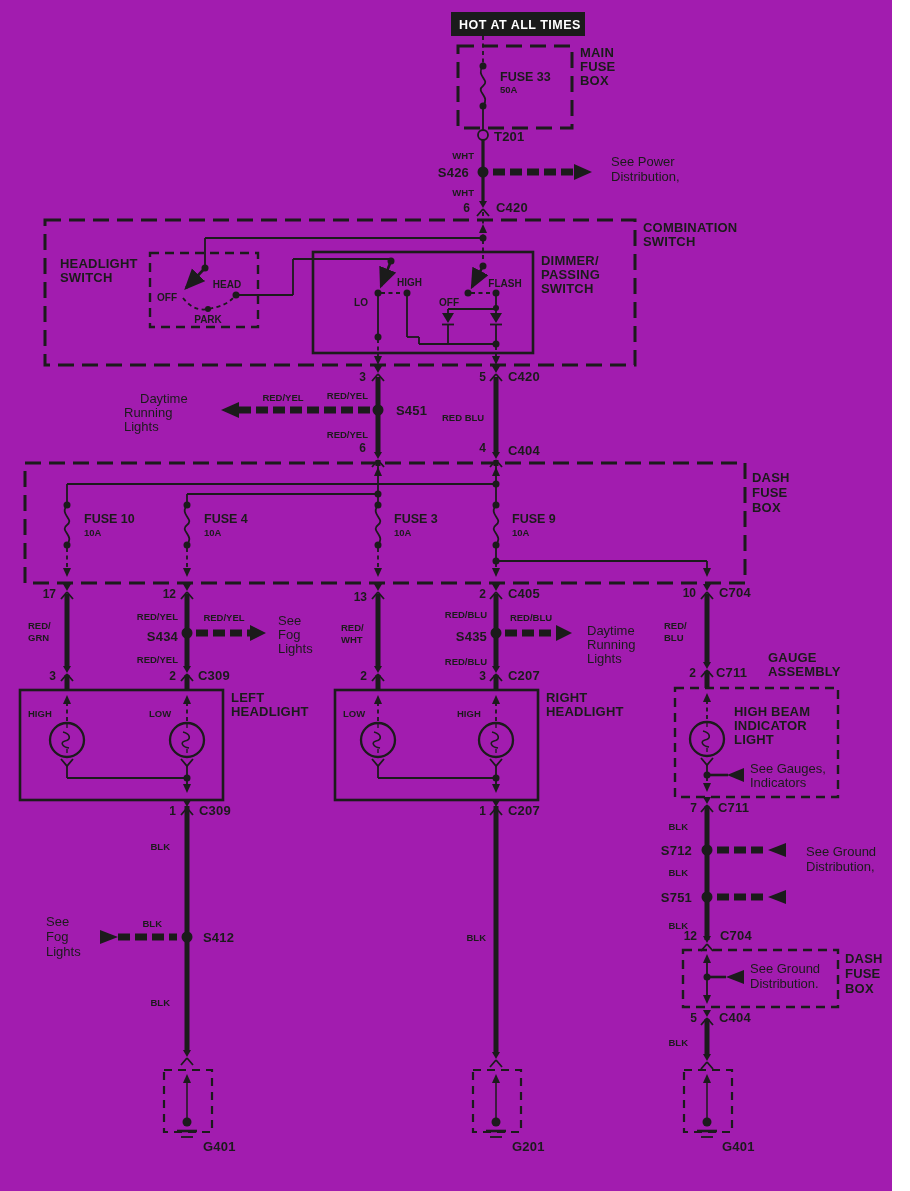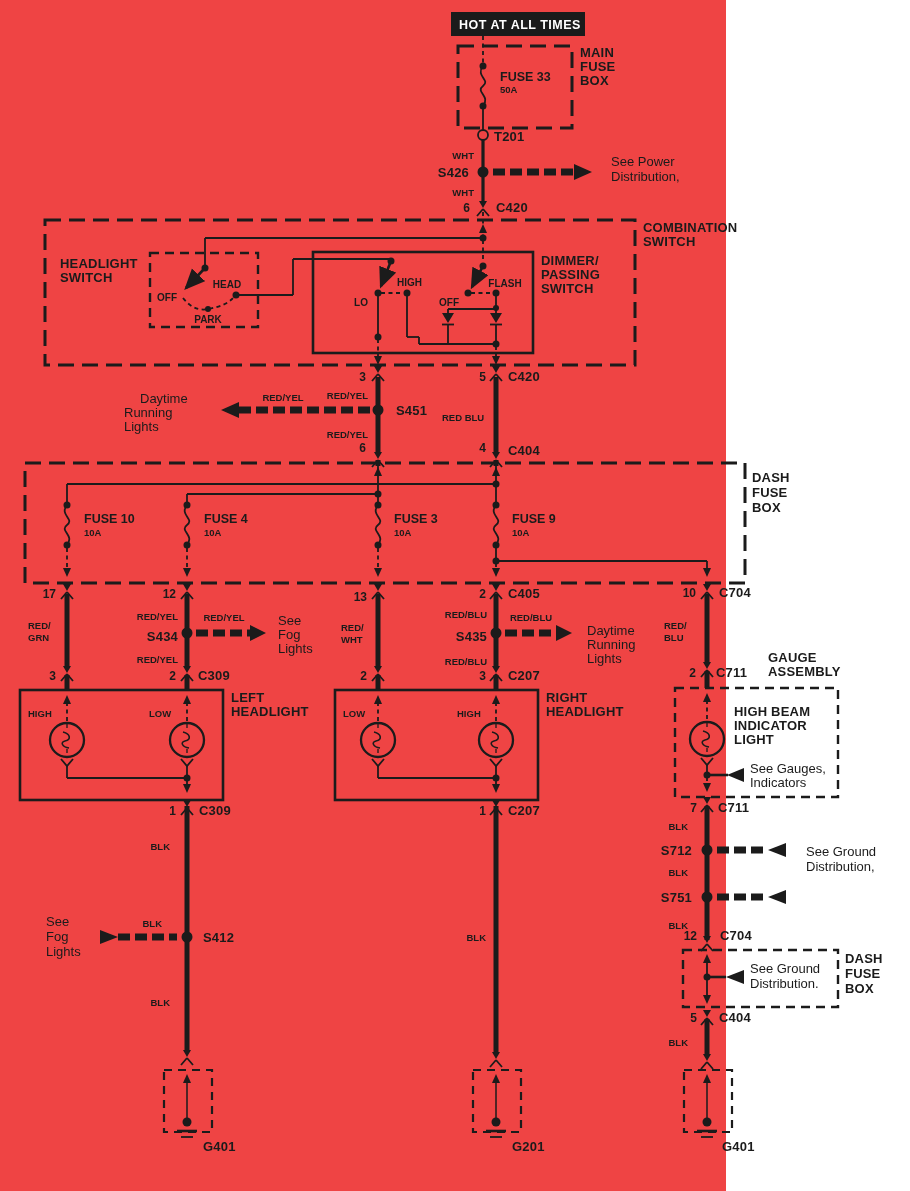--- a/index.html
+++ b/index.html
@@ -1,16 +1,16 @@
 <!DOCTYPE html>
 <html><head>
 <meta charset="utf-8">
 <style>
   html,body{margin:0;padding:0;background:#ffffff;}
-  .page{width:726px;height:1191px;background:#ef4444;position:relative;font-family:"Liberation Sans",sans-serif;}
+  .page{width:892px;height:1191px;background:#a21caf;position:relative;font-family:"Liberation Sans",sans-serif;}
   svg{display:block;}
   svg text{fill:#1b1b1b;font-family:"Liberation Sans",sans-serif;}
   .ln{stroke:#1b1b1b;fill:none;stroke-linecap:butt;}
   .fl{fill:#1b1b1b;stroke:none;}
   .w2{stroke-width:1.8;}
   .w25{stroke-width:2.6;}
   .w3{stroke-width:3.2;}
   .w5{stroke-width:5;}
   .dsh{stroke-dasharray:4 3.5;}
   .bx{fill:none;stroke:#1b1b1b;}

